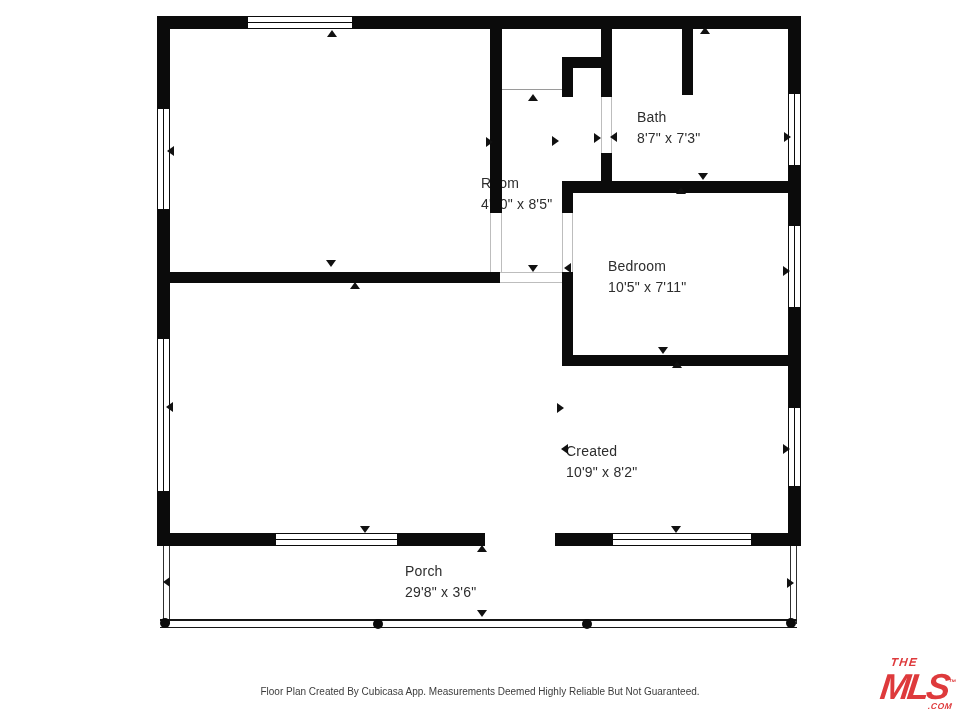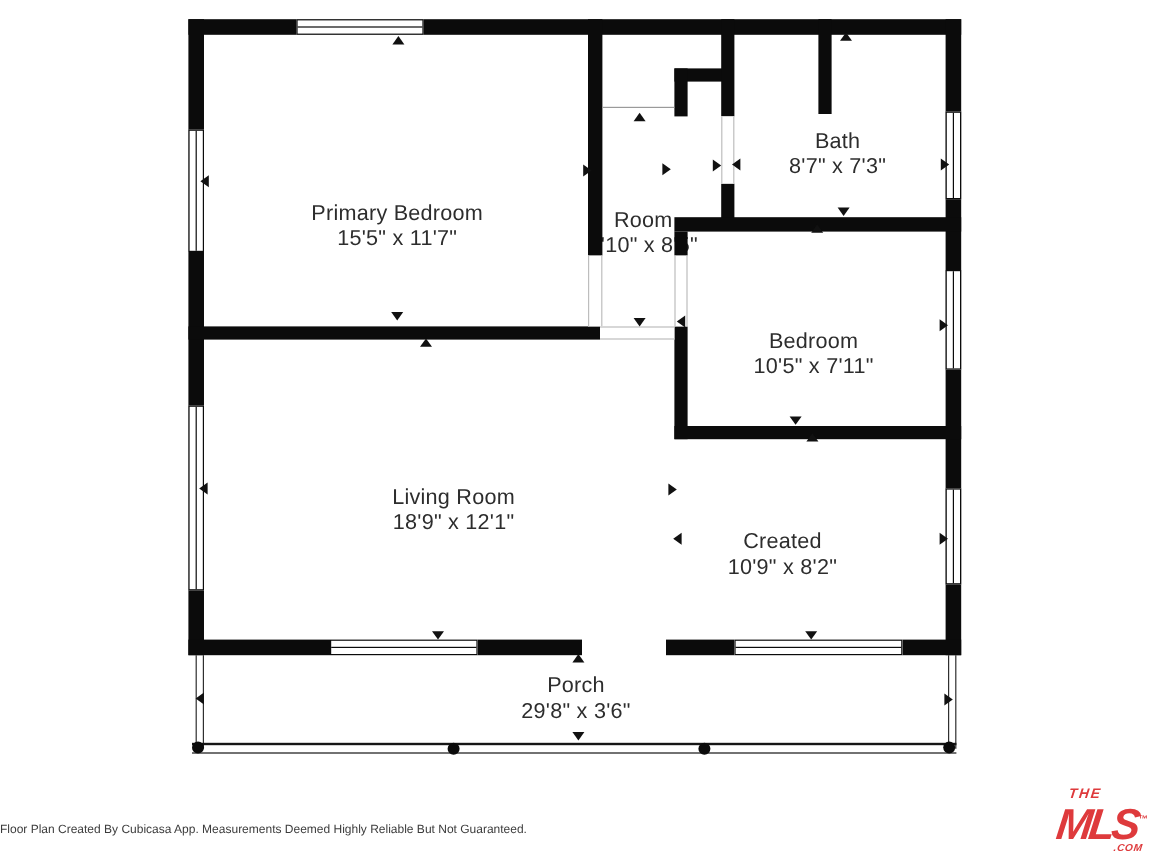--- a/index.html
+++ b/index.html
@@ -11,61 +11,53 @@
   .win.h::after{content:"";position:absolute;left:0;right:0;top:50%;margin-top:-0.5px;border-top:1px solid #0b0b0b;}
   .win.v::after{content:"";position:absolute;top:0;bottom:0;left:50%;margin-left:-0.5px;border-left:1px solid #0b0b0b;}
   .open-v{position:absolute;background:#fff;border-left:1px solid #bdbdbd;border-right:1px solid #bdbdbd;z-index:3;}
   .open-h{position:absolute;background:#fff;border-top:1px solid #bdbdbd;border-bottom:1px solid #bdbdbd;z-index:3;}
   .tline{position:absolute;background:#9a9a9a;z-index:3;}
   .tri{position:absolute;width:0;height:0;z-index:4;}
   .tri.up{border-left:5px solid transparent;border-right:5px solid transparent;border-bottom:7px solid #111;}
   .tri.down{border-left:5px solid transparent;border-right:5px solid transparent;border-top:7px solid #111;}
   .tri.left{border-top:5px solid transparent;border-bottom:5px solid transparent;border-right:7px solid #111;}
   .tri.right{border-top:5px solid transparent;border-bottom:5px solid transparent;border-left:7px solid #111;}
-  .room-label{position:absolute;text-align:center;color:#2d2d2d;font-size:18px;line-height:21px;z-index:1;letter-spacing:0.2px;}
+  .room-label{position:absolute;text-align:left;color:#2d2d2d;font-size:14px;line-height:21px;z-index:1;letter-spacing:0.2px;}
   .porch-side{position:absolute;border-left:1px solid #2f2f2f;border-right:1px solid #2f2f2f;background:transparent;z-index:2;}
   .porch-bottom{position:absolute;border-top:2px solid #161616;border-bottom:1.5px solid #161616;background:transparent;z-index:2;}
   .post{position:absolute;width:10px;height:10px;background:#0b0b0b;border-radius:50%;z-index:4;}
-  .footer-text{position:absolute;left:0;right:0;top:686px;font-size:10px;color:#3c3c3c;z-index:1;}
+  .footer-text{position:absolute;left:0;right:0;top:686px;text-align:center;font-size:10px;color:#3c3c3c;z-index:1;}
   .logo{position:absolute;left:881px;top:657px;width:78px;font-style:italic;font-weight:bold;transform:skewX(-7deg);z-index:5;line-height:1;}
   .logo-the{font-size:11.5px;letter-spacing:1.5px;margin-left:7px;}
   .logo-mls{font-size:36px;letter-spacing:-3px;margin-top:0px;}
   .logo-tm{font-size:8px;vertical-align:14px;letter-spacing:0;}
   .logo-com{font-size:8.5px;text-align:right;margin-top:-3px;padding-right:4px;letter-spacing:0.5px;}
 </style>
 </head>
 <body>
 
 <div class="canvas">
 
-  <div class="room-label" style="left:221px;top:167px;width:220px;">
-    <div>Primary Bedroom</div>
-    <div>15'5" x 11'7"</div>
-  </div>
   <div class="room-label" style="left:481px;top:173px;width:110px;">
     <div>Room</div>
     <div>4'10" x 8'5"</div>
   </div>
   <div class="room-label" style="left:637px;top:107px;width:122px;">
     <div>Bath</div>
     <div>8'7" x 7'3"</div>
   </div>
-  <div class="room-label" style="left:592px;top:256px;width:172px;margin-top:18px;">
+  <div class="room-label" style="left:608px;top:256px;width:172px;">
     <div>Bedroom</div>
     <div>10'5" x 7'11"</div>
-  </div>
-  <div class="room-label" style="left:283px;top:404px;width:190px;">
-    <div>Living Room</div>
-    <div>18'9" x 12'1"</div>
   </div>
   <div class="room-label" style="left:566px;top:441px;width:172px;">
     <div>Created</div>
     <div>10'9" x 8'2"</div>
   </div>
-  <div class="room-label" style="left:395px;top:561px;width:170px;">
+  <div class="room-label" style="left:405px;top:561px;width:170px;">
     <div>Porch</div>
     <div>29'8" x 3'6"</div>
   </div>
 
   <div class="wall" style="left:157px;top:16px;width:644px;height:13px;"></div>
   <div class="wall" style="left:157px;top:16px;width:13px;height:530px;"></div>
   <div class="wall" style="left:788px;top:16px;width:13px;height:530px;"></div>
   <div class="wall" style="left:157px;top:533px;width:118px;height:13px;"></div>
   <div class="wall" style="left:398px;top:533px;width:87px;height:13px;"></div>
   <div class="wall" style="left:555px;top:533px;width:57px;height:13px;"></div>

